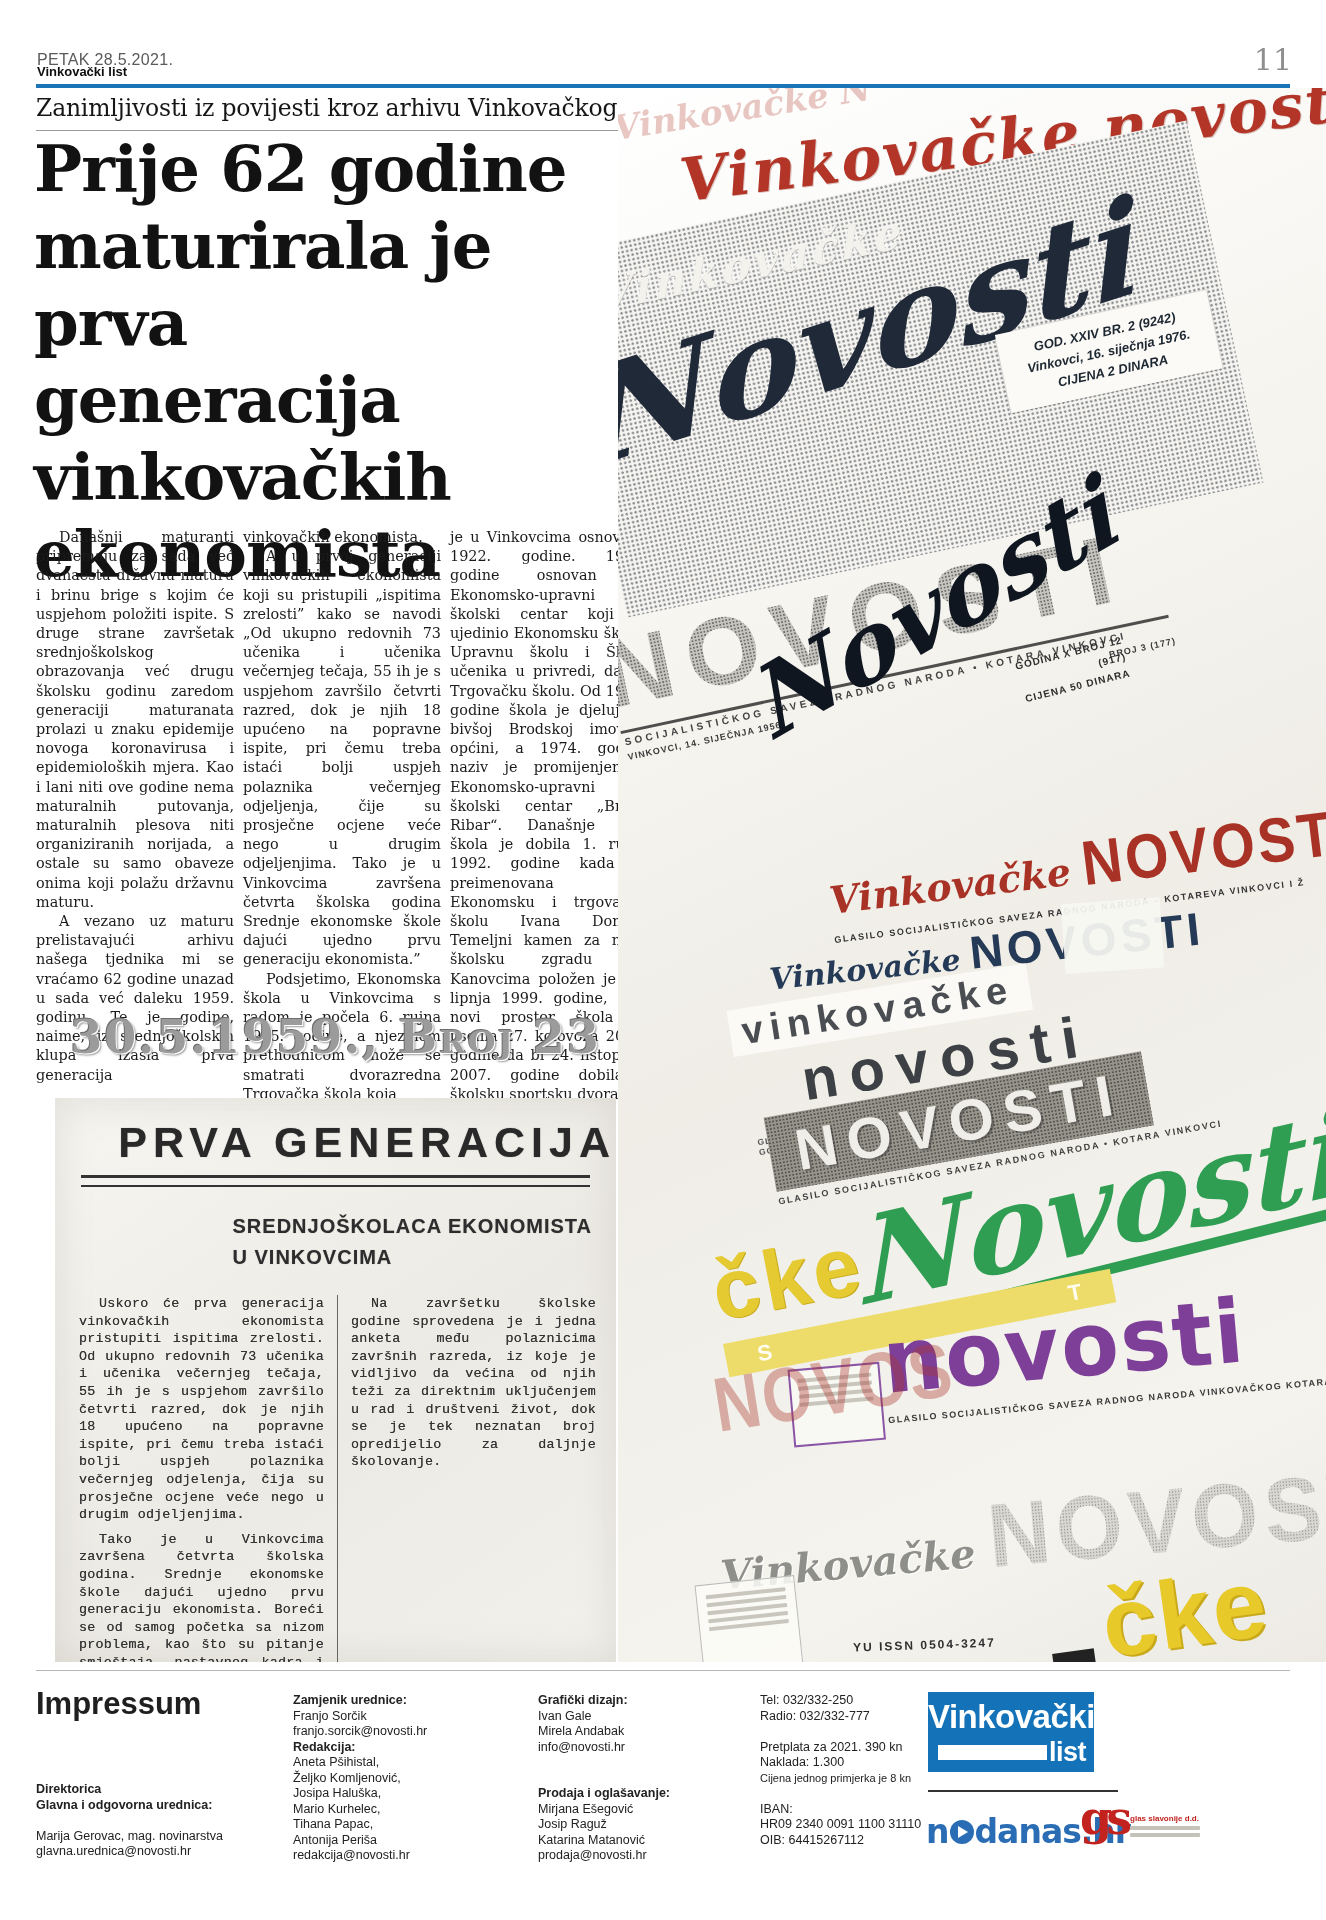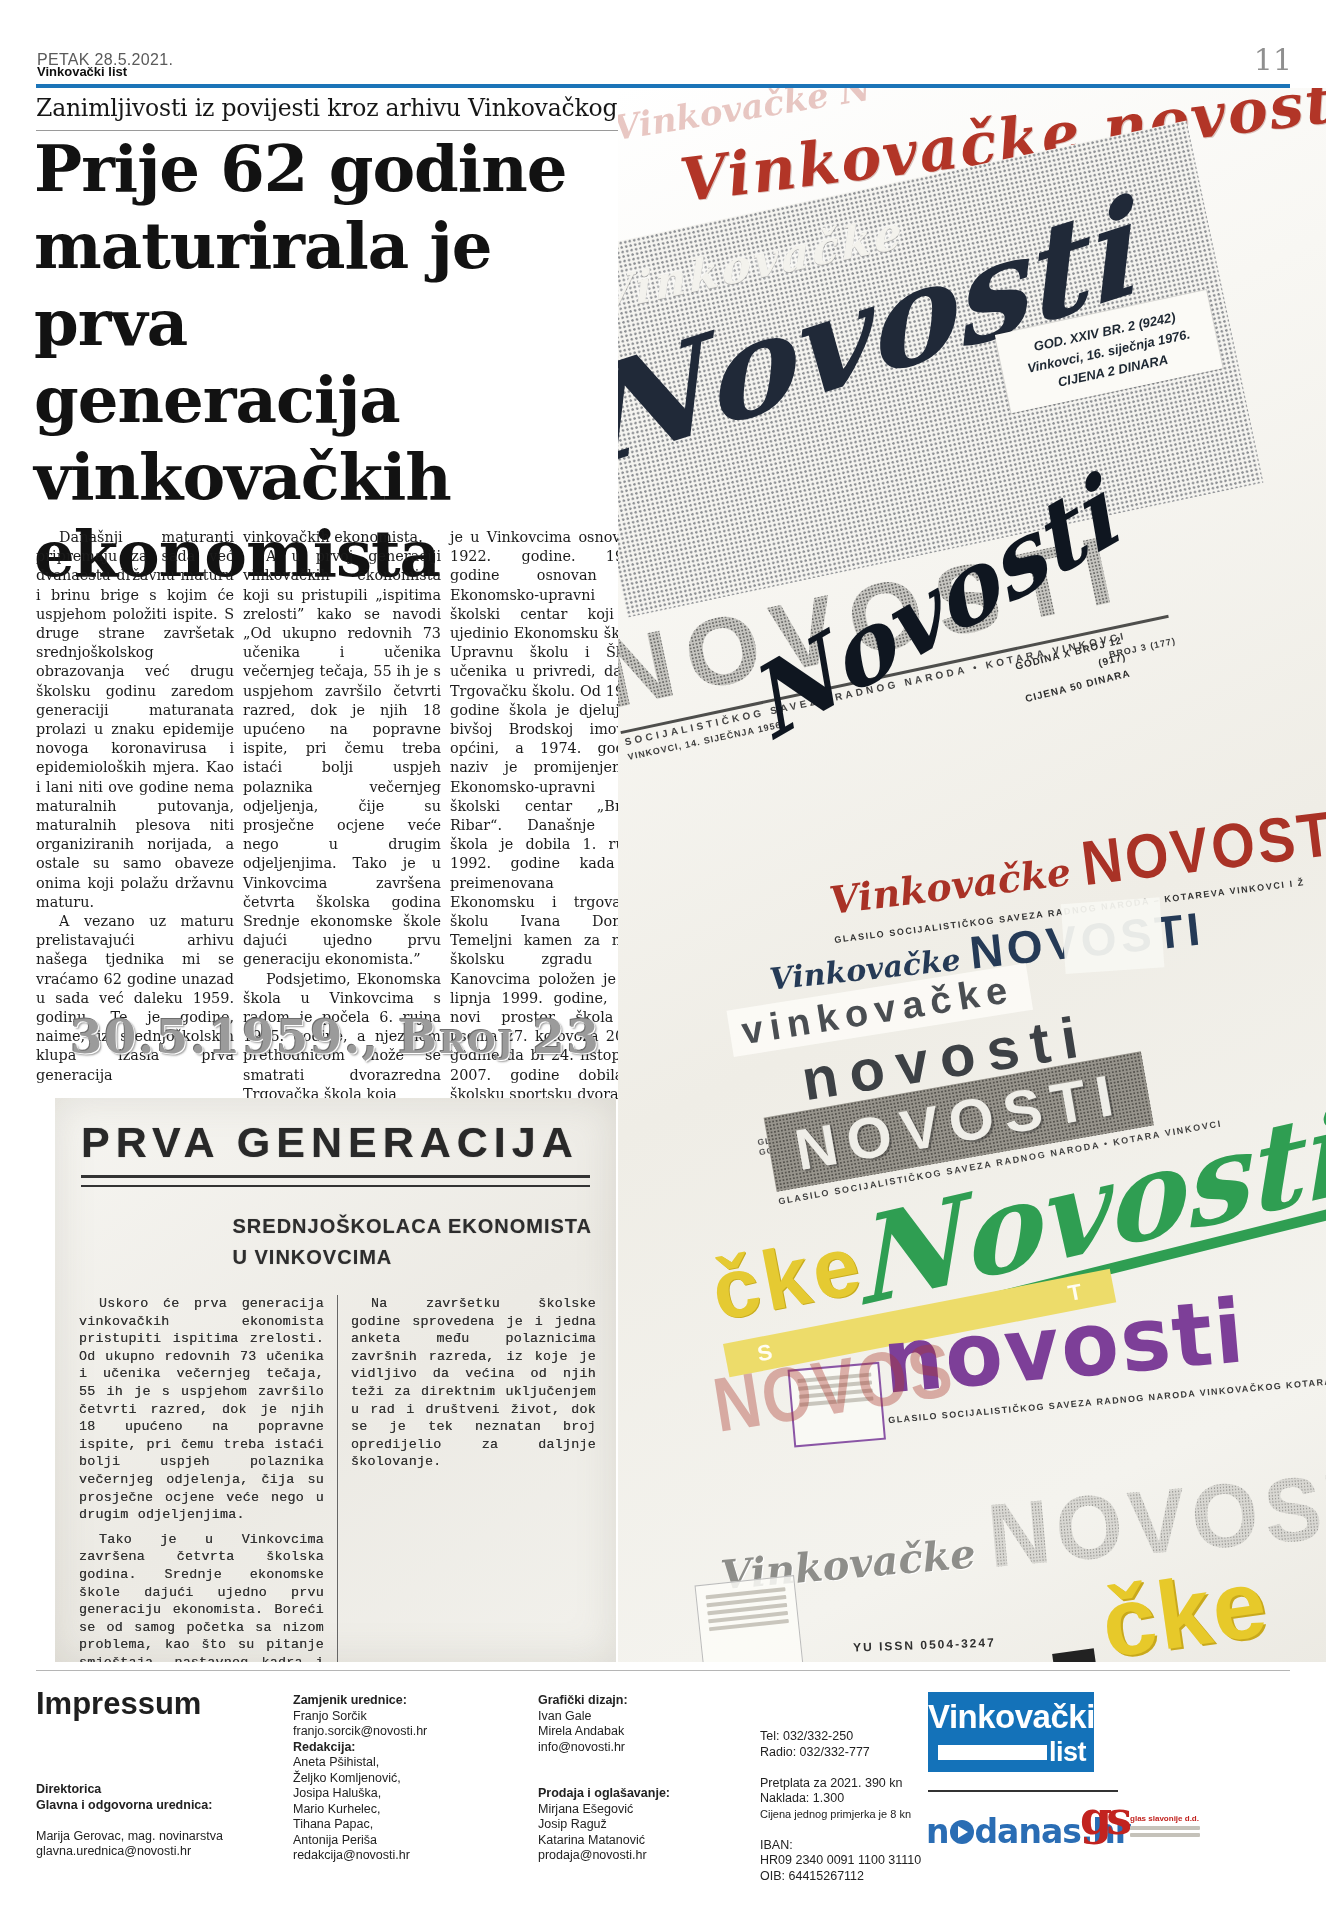--- a/index.html
+++ b/index.html
@@ -27,21 +27,21 @@
   
   .archive-date{left:55px;top:1010px;width:561px;text-align:center;font-family:"DejaVu Serif",serif;
       font-weight:700;font-size:46px;font-variant:small-caps;letter-spacing:2px;color:#9b9b9b;
       text-shadow:1px 1px 0 #ffffff,2px 2px 2px rgba(70,70,70,.55),-1px -1px 0 #6e6e6e;}
 
   
   .clipping{left:55px;top:1098px;width:561px;height:564px;
       background:linear-gradient(145deg,#f6f5f1 0%,#eceae4 55%,#f2f1ec 100%);
       box-shadow:inset 0 0 40px rgba(120,115,100,.18);overflow:hidden;}
   .clip-headline{margin:20px 0 0 26px;font-weight:bold;font-size:43px;letter-spacing:6px;color:#292929;
-      text-shadow:0 0 1px rgba(41,41,41,.55);}
+      text-shadow:0 0 1px rgba(41,41,41,.55);text-align:right;}
   .clip-rule{margin:8px 26px 0 26px;height:7px;border-top:3px solid #333;border-bottom:2px solid #333;}
   .clip-subhead{margin:24px 24px 0 auto;width:fit-content;font-weight:bold;font-size:20px;
       letter-spacing:1px;color:#2d2d2d;line-height:1.55;text-shadow:0 0 1px rgba(45,45,45,.4);}
   .clip-cols{display:flex;margin:22px 20px 0 24px;}
   .clip-col{flex:1;font-family:Liberation Mono, monospace;font-size:13.4px;line-height:17.6px;
       text-align:justify;color:#333;letter-spacing:.2px;word-spacing:1px;
       text-shadow:0 0 .6px rgba(50,50,50,.8);}
   .clip-col p{margin:0 0 7px 0;text-indent:1.5em;}
   .clip-col.right{border-left:1px solid #666;padding-left:13px;margin-left:13px;}
 
@@ -128,21 +128,21 @@
   
   .footer-rule{left:36px;top:1670px;width:1254px;height:1px;background:#b5b5b5;}
   .impressum-title{left:36px;top:1686px;font-weight:bold;font-size:31px;color:#1f1f1f;}
   .fcol{font-size:12.5px;line-height:15.5px;color:#222;}
   .fcol .b{font-weight:bold;}
   .fcol .sp{height:15.5px;}
   .fcol .small{font-size:11px;}
   #fcol1{left:36px;top:1782px;width:250px;}
   #fcol2{left:293px;top:1693px;width:235px;}
   #fcol3{left:538px;top:1693px;width:215px;}
-  #fcol4{left:760px;top:1693px;width:165px;margin-top:36px;}
+  #fcol4{left:760px;top:1693px;width:165px;}
   .vl-logo{left:928px;top:1692px;width:166px;height:80px;background:#1472b9;color:#fff;overflow:hidden;}
   .vl-line1{margin:6px 0 0 0;text-align:center;font-weight:bold;font-size:33px;letter-spacing:-.5px;}
   .vl-row{display:flex;align-items:center;margin:1px 8px 0 10px;}
   .vl-bar{flex:1;height:15px;background:#fff;}
   .vl-line2{font-weight:bold;font-size:27px;margin-left:-2px;padding-left:4px;letter-spacing:-.5px;}
   .logo-divider{left:928px;top:1790px;width:190px;height:2px;background:#333;}
   .novosti-logo{left:926px;top:1812px;font-family:"DejaVu Sans",sans-serif;font-weight:bold;font-size:33px;
       color:#2a6db4;letter-spacing:-1px;display:flex;align-items:center;}
   .nv-o{display:inline-block;width:24px;height:24px;border-radius:50%;background:#2a6db4;position:relative;margin:0 1px;}
   .nv-o::after{content:"";position:absolute;left:8px;top:6px;border-left:10px solid #fff;

